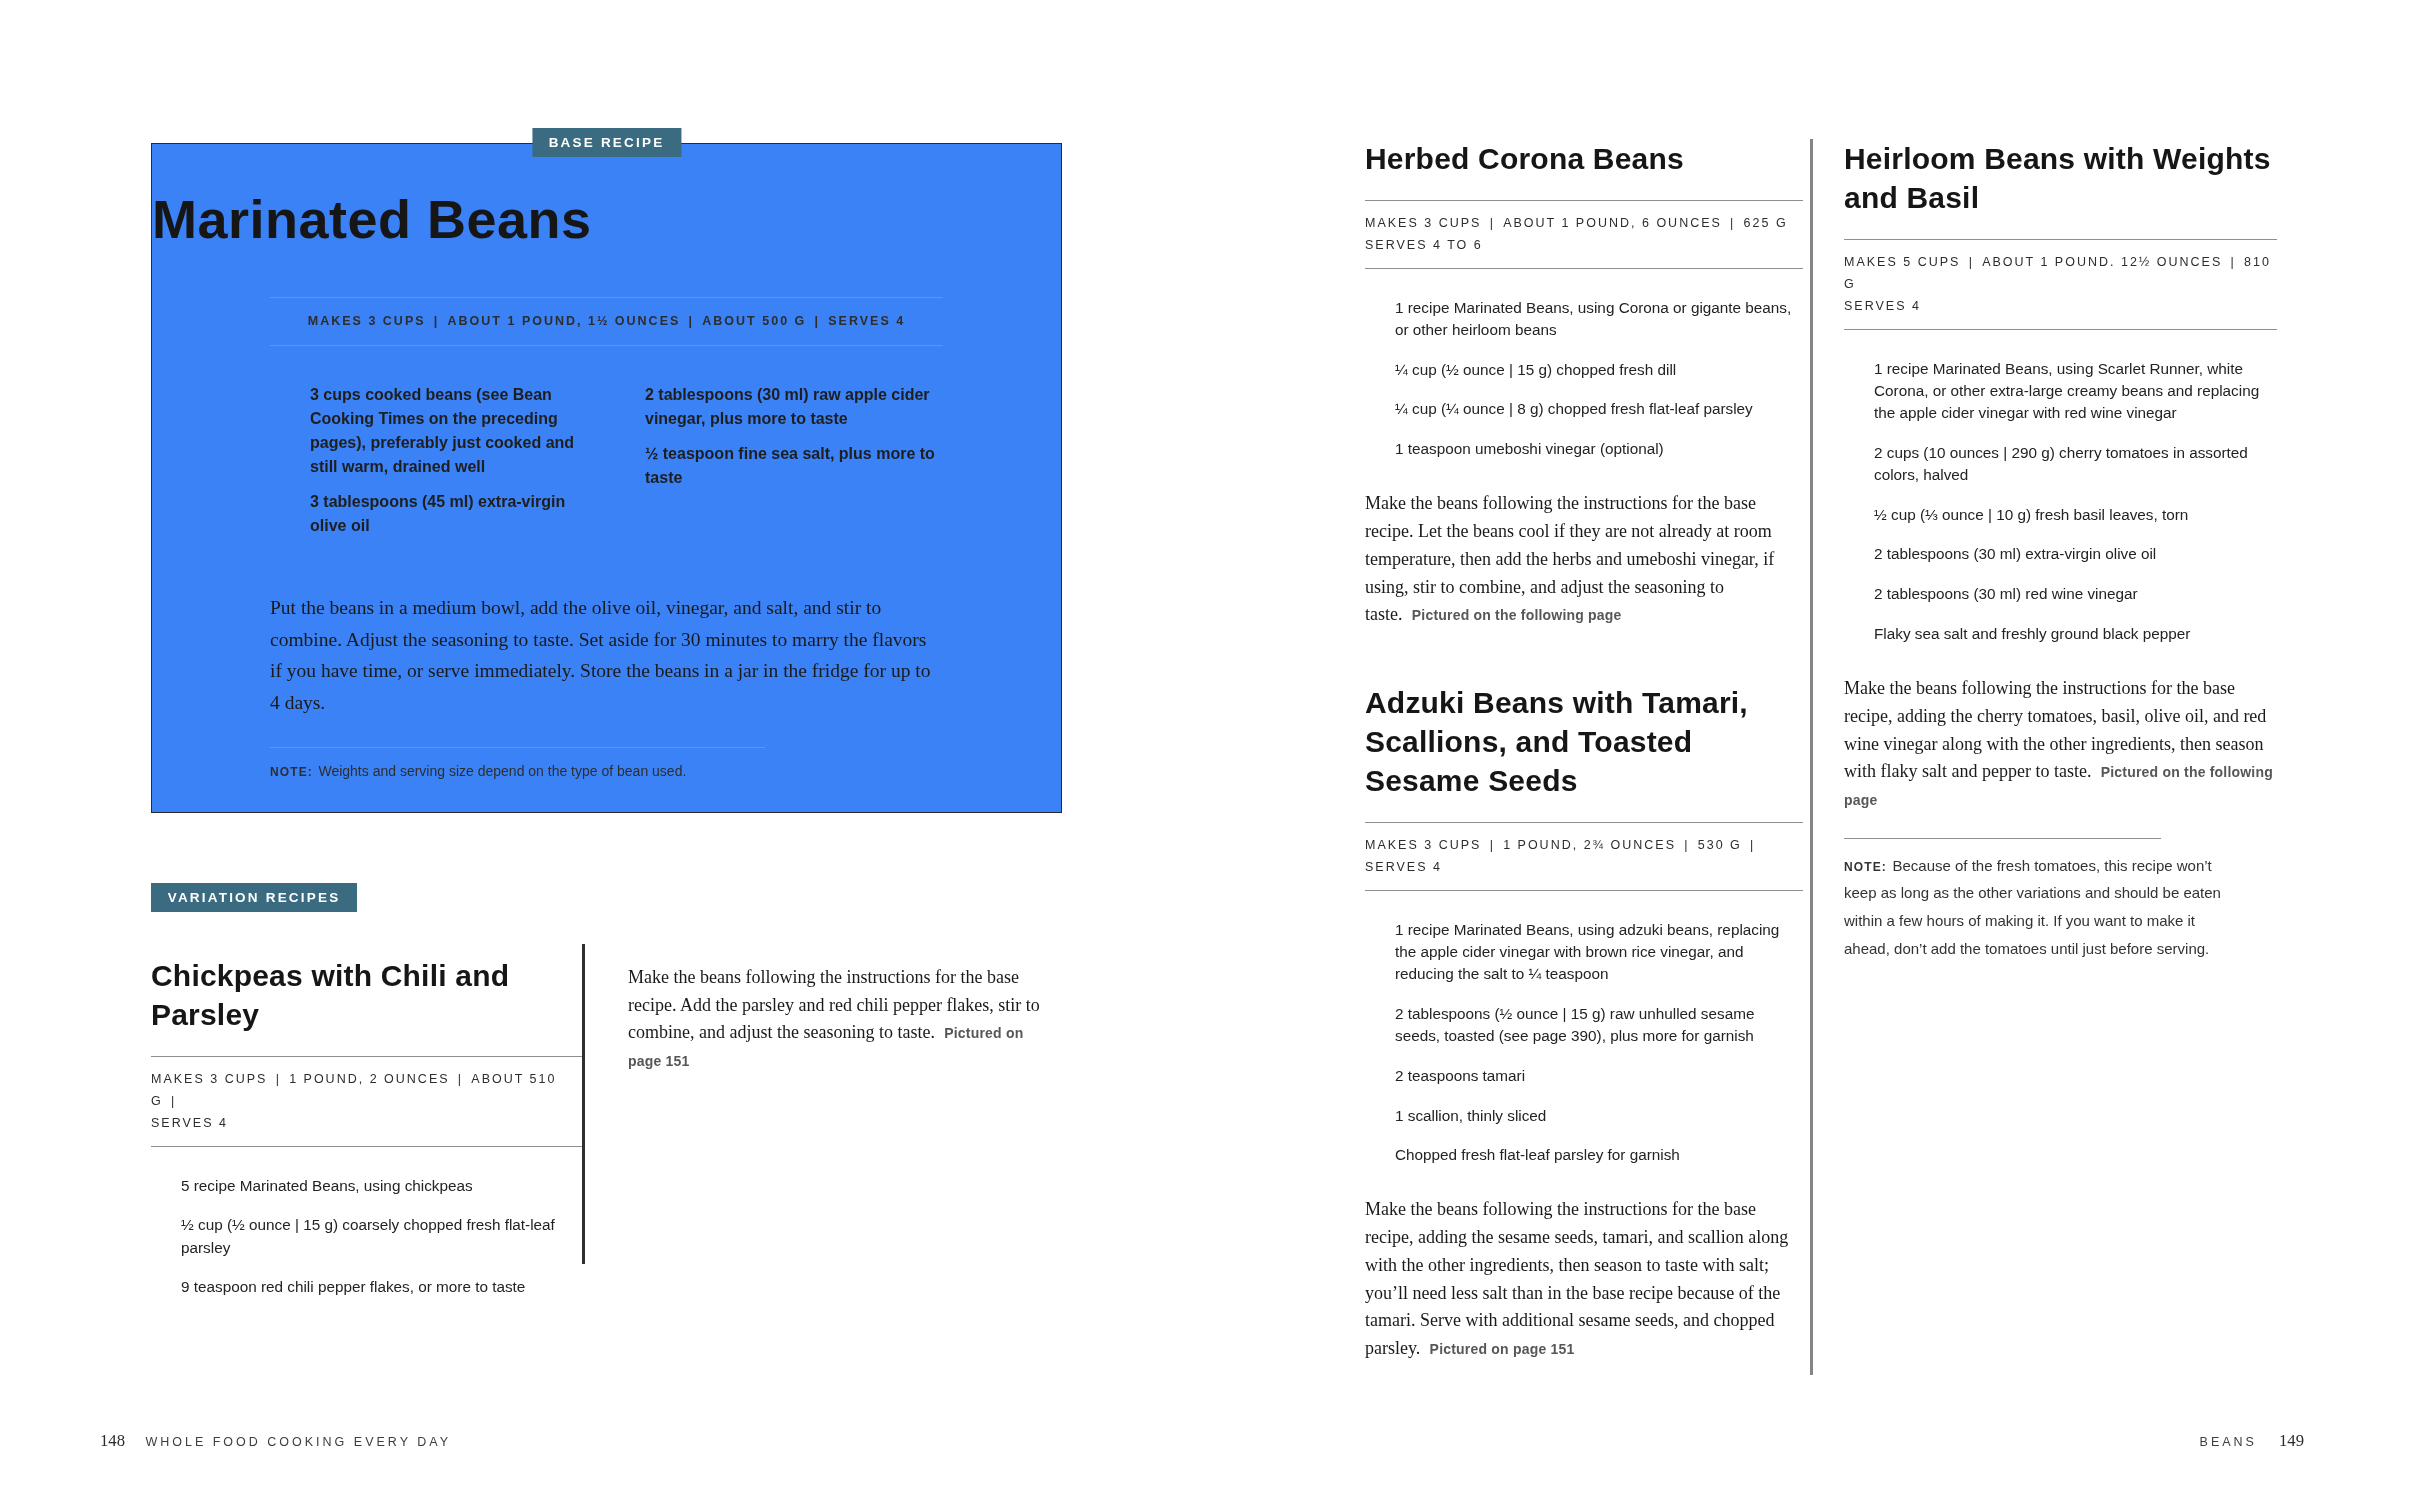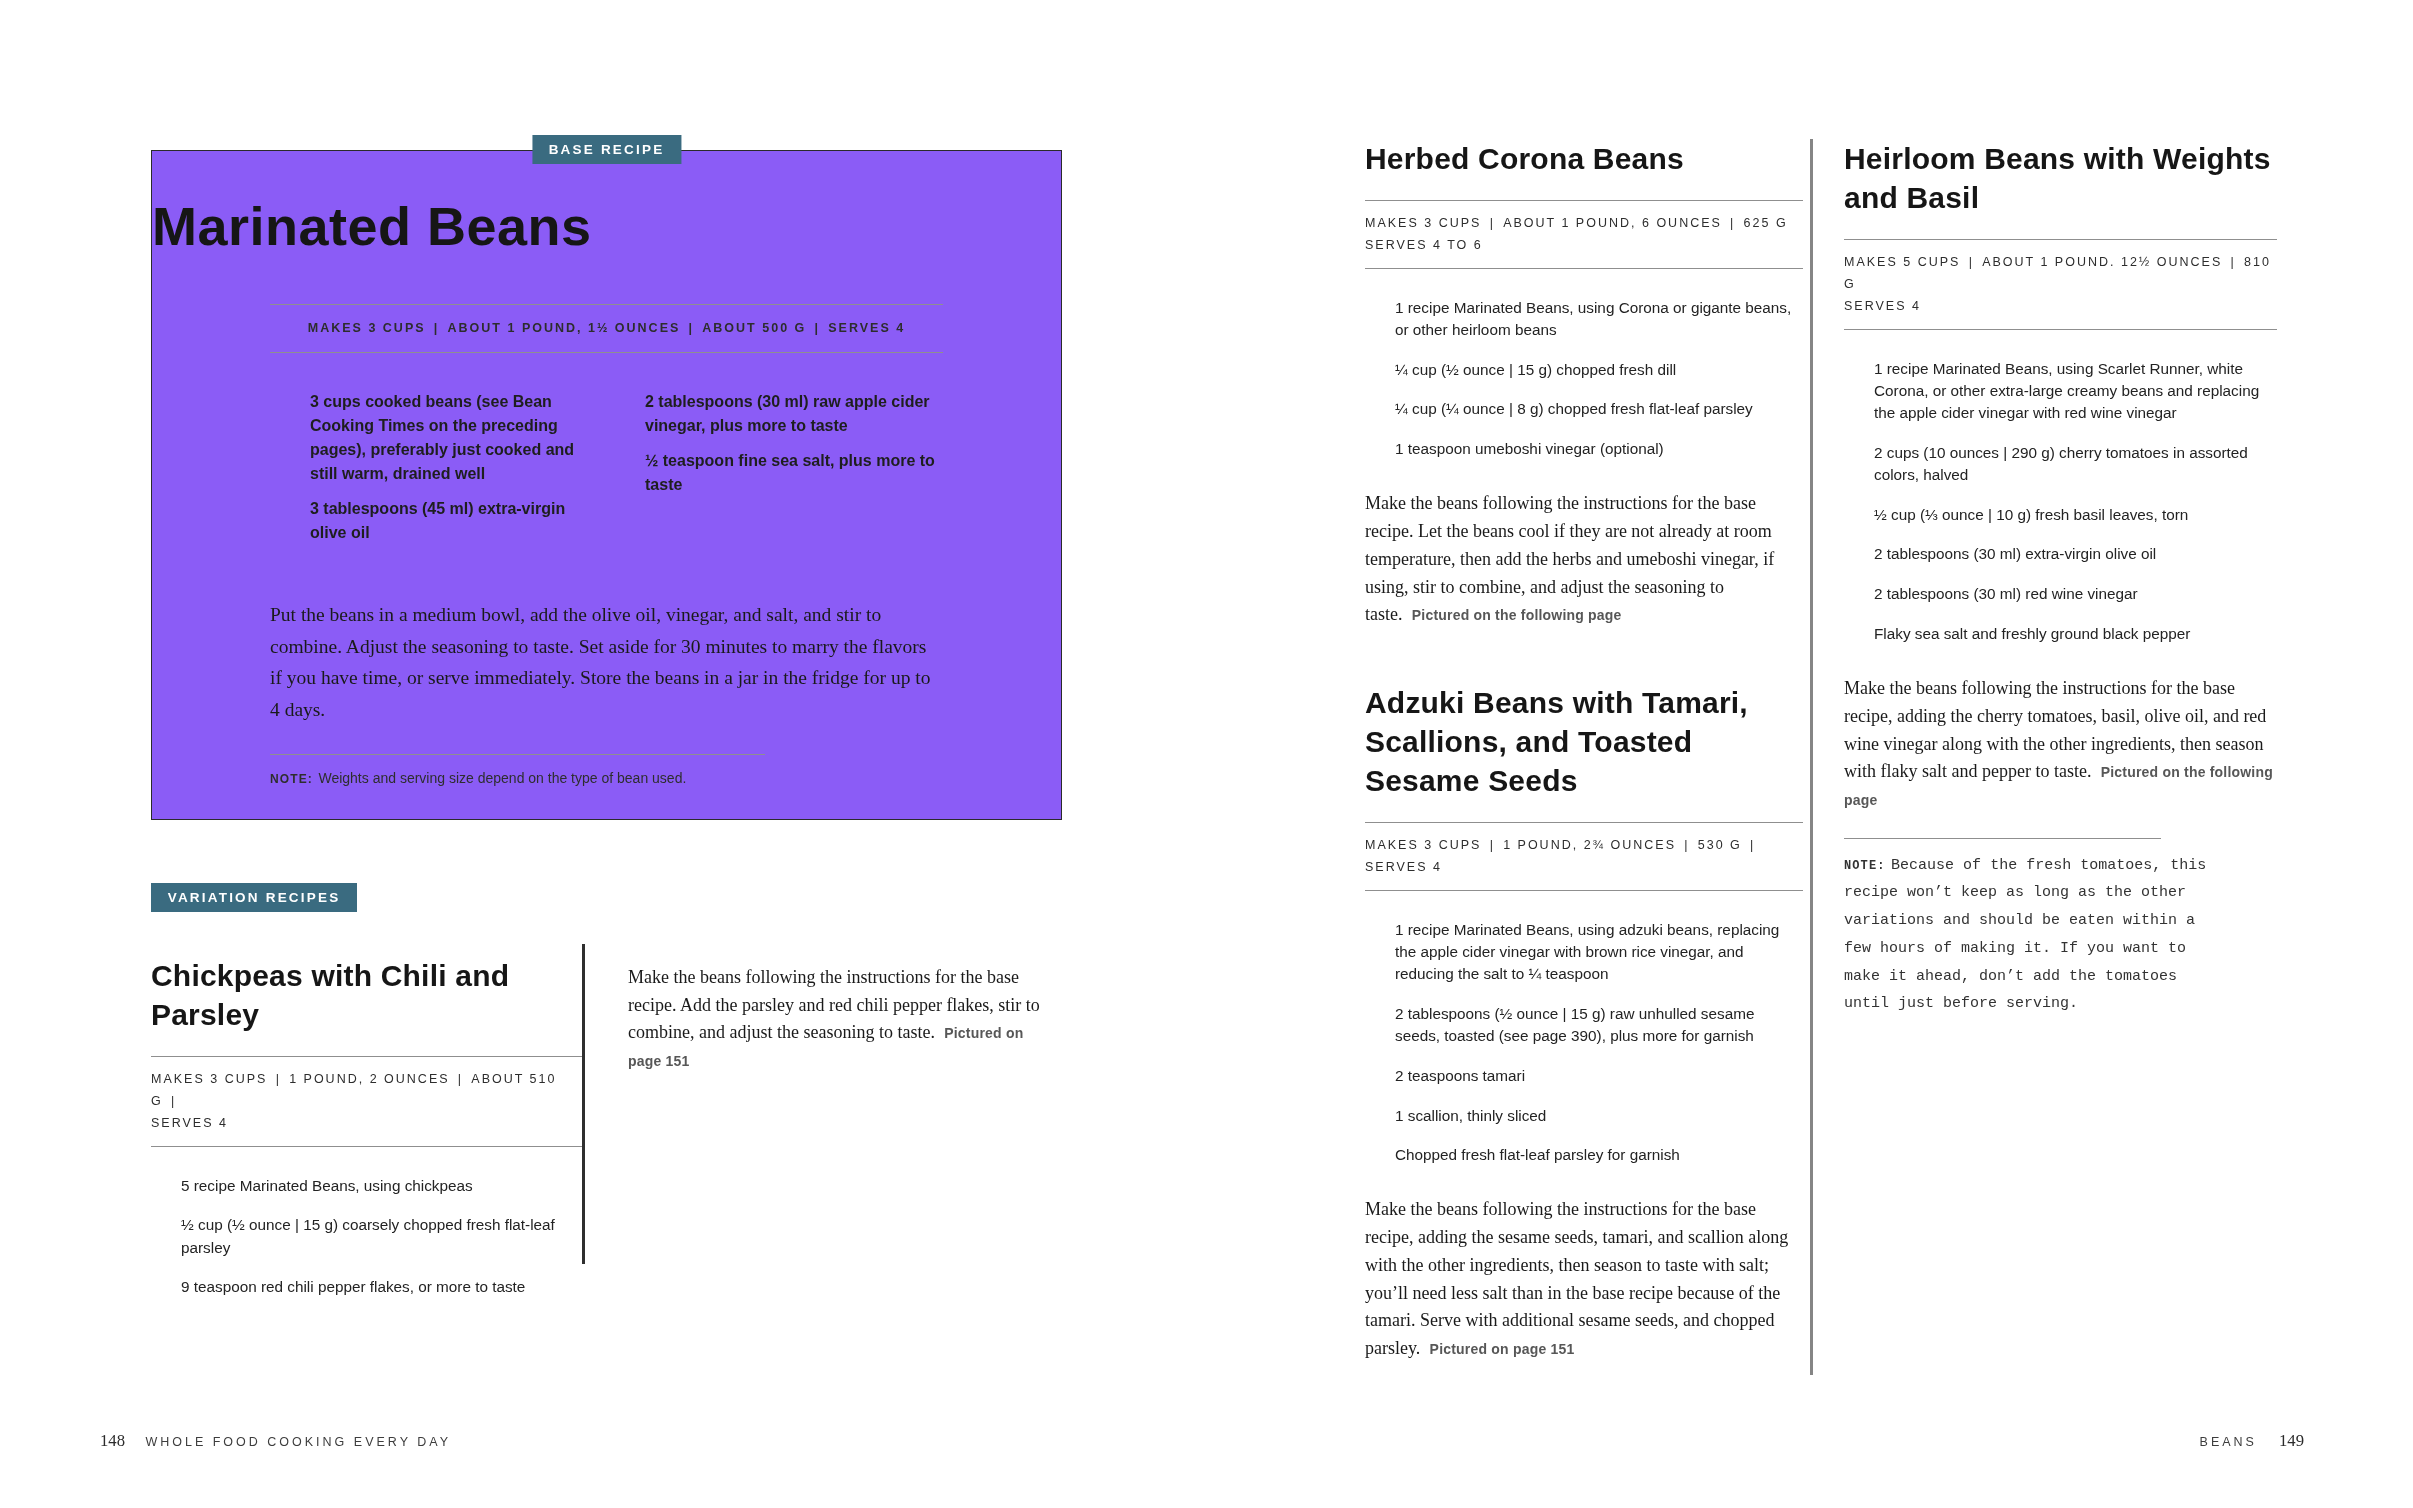--- a/index.html
+++ b/index.html
@@ -8,22 +8,22 @@
     font-family:"Liberation Sans",sans-serif;color:#1d1d1d;
   }
   
   .badge{
     display:inline-block;background:#3a6b80;color:#ffffff;
     font-weight:700;font-size:13.5px;letter-spacing:2.2px;
     padding:7.4px 16.7px 6.5px;white-space:nowrap;
   }
   
   .base-box{
-    position:absolute;left:151px;top:150px;width:909px;height:668px;
-    border:1.9px solid #2b2b2b;background:#8b5cf6;
+    position:absolute;left:151px;top:143px;width:909px;height:668px;
+    border:1.9px solid #2b2b2b;background:#3b82f6;
   }
   .badge-centered{position:absolute;top:-16px;left:50%;transform:translateX(-50%);}
   .base-title{
     margin:46px 0 0;font-size:54px;line-height:1.1;
     font-weight:700;letter-spacing:0.5px;color:#161616;
   }
   .stats{
     font-size:12.5px;letter-spacing:2px;color:#2d2d2d;line-height:1.75;
   }
   .base-stats{
@@ -67,21 +67,21 @@
   .pictured{
     font-family:"Liberation Sans",sans-serif;font-weight:700;font-size:14px;
     color:#575757;margin-left:9.3px;letter-spacing:0.2px;
   }
   
   .herbed-col{left:1365px;top:139px;width:438px;}
   .heirloom-col{left:1844px;top:139px;width:433px;}
   .col-para{margin-top:30px;}
   .second-title{margin-top:54px;}
   .heirloom-note-rule{margin-top:24px;width:317px;border-top:1.9px solid #8f8f8f;}
-  .col-note{margin-top:13px;font-size:15px;line-height:1.85;color:#333333;width:382px;font-family:Liberation Mono, monospace;}
+  .col-note{margin-top:13px;font-size:15px;line-height:1.85;color:#333333;width:382px;}
   
   .footer{position:absolute;top:1431px;display:flex;align-items:baseline;}
   .footer-left{left:100px;gap:20.4px;}
   .footer-right{right:109px;gap:22px;}
   .folio{font-family:"Liberation Serif",serif;font-size:16.7px;color:#2b2b2b;}
   .running-head{font-size:12.5px;letter-spacing:3px;color:#3d3d3d;}
 </style>
 </head>
 <body>
 

